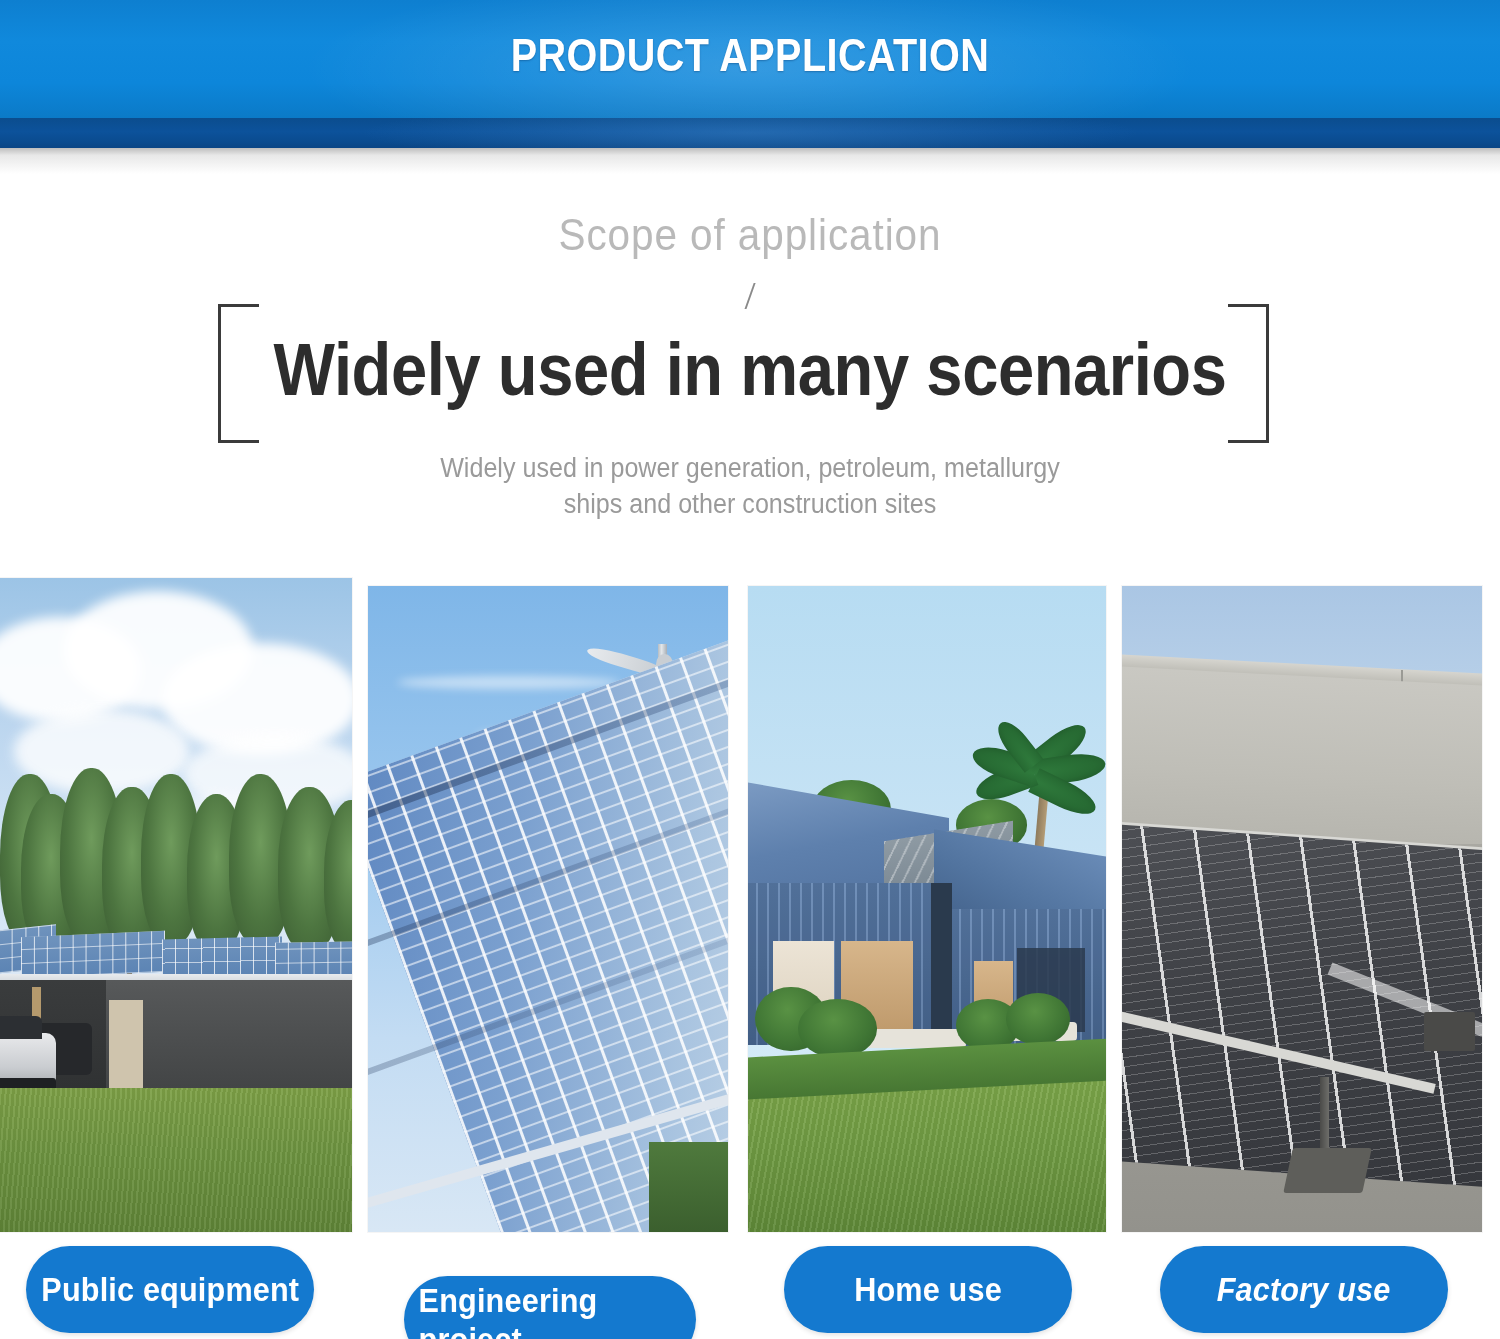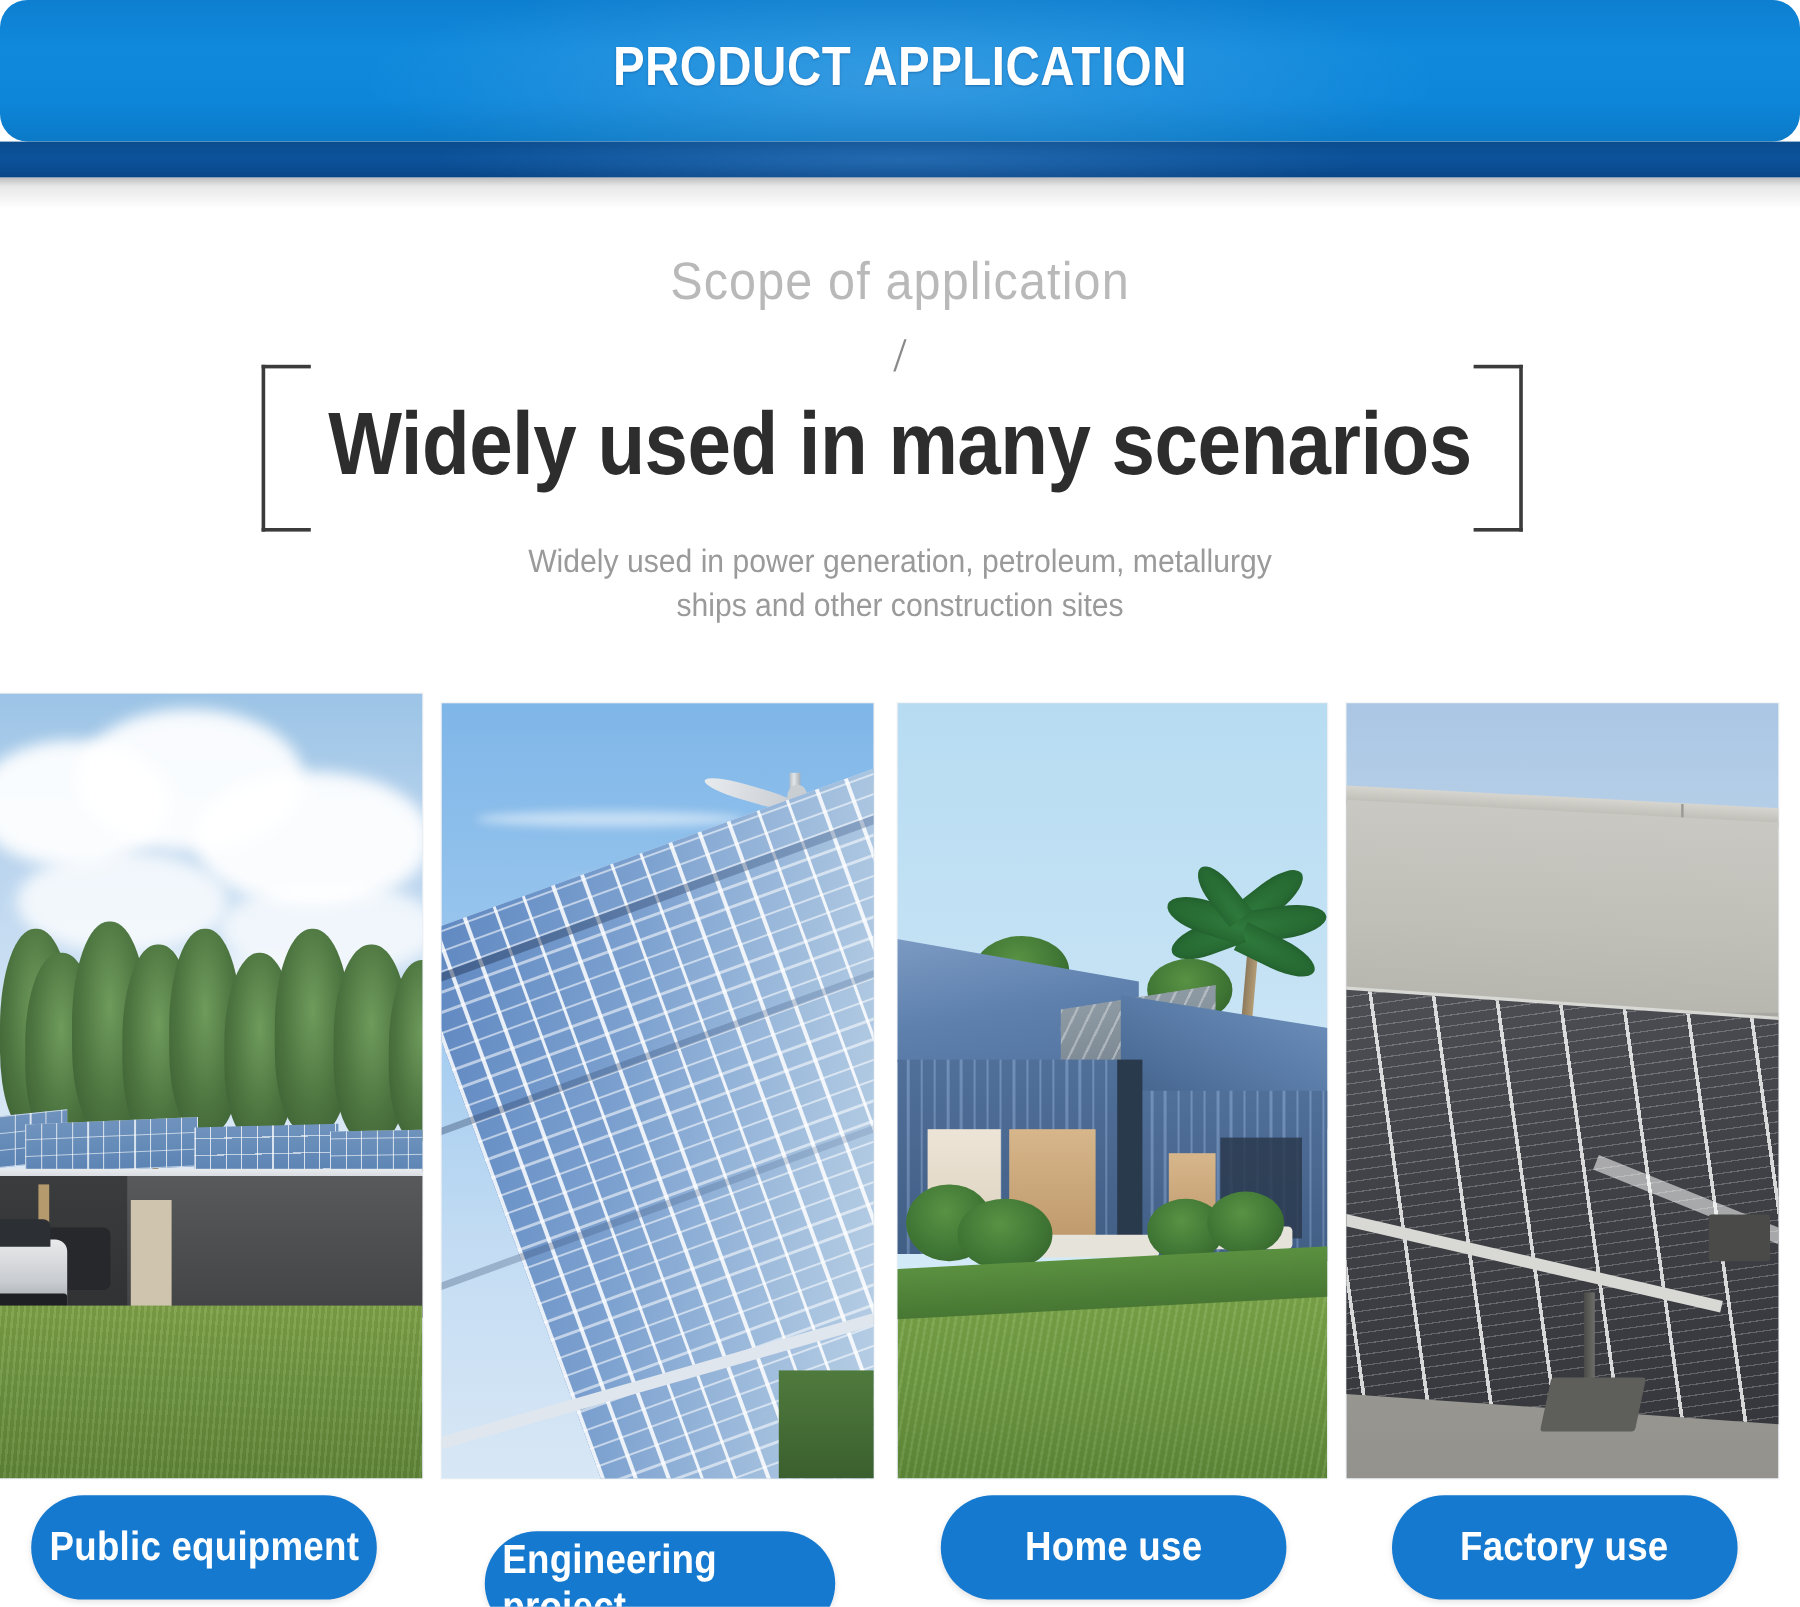--- a/index.html
+++ b/index.html
@@ -16,21 +16,20 @@
   }
 
   
   .banner {
     position: absolute;
     left: 0; top: 0;
     width: 1500px;
     height: 118px;
     background: linear-gradient(180deg, #0e7fd0 0%, #1089dc 35%, #0d86da 70%, #0b7ac7 100%);
     overflow: hidden;
-    border-radius: 23px;
   }
   .banner-sheen {
     position: absolute;
     left: 0; top: 0;
     width: 100%; height: 100%;
     background: radial-gradient(ellipse 620px 130px at 50% 58%,
                 rgba(255,255,255,0.16) 0%, rgba(255,255,255,0.0) 72%);
     pointer-events: none;
   }
   .banner-title {
@@ -306,21 +305,21 @@
     font-size: 34px;
     font-weight: 700;
     letter-spacing: 0.2px;
     font-family: "Liberation Sans Narrow", "Liberation Sans", sans-serif;
     box-shadow: 0 2px 5px rgba(0,0,0,0.12);
   }
   .pill span { transform: scaleX(0.90); display: inline-block; }
   .pill-1 { left: 26px;   top: 1246px; width: 288px; }
   .pill-2 { left: 404px;  top: 1276px; width: 292px; }
   .pill-3 { left: 784px;  top: 1246px; width: 288px; }
-  .pill-4 { left: 1160px; top: 1246px; width: 288px; }
+  .pill-4 { left: 1160px; top: 1246px; width: 288px; font-style: italic; }
 </style>
 </head>
 <body>
 
 <div class="banner">
   <div class="banner-sheen"></div>
   <div class="banner-title">PRODUCT APPLICATION</div>
 </div>
 <div class="banner-darkband">
   <div class="banner-darkband-hi"></div>

